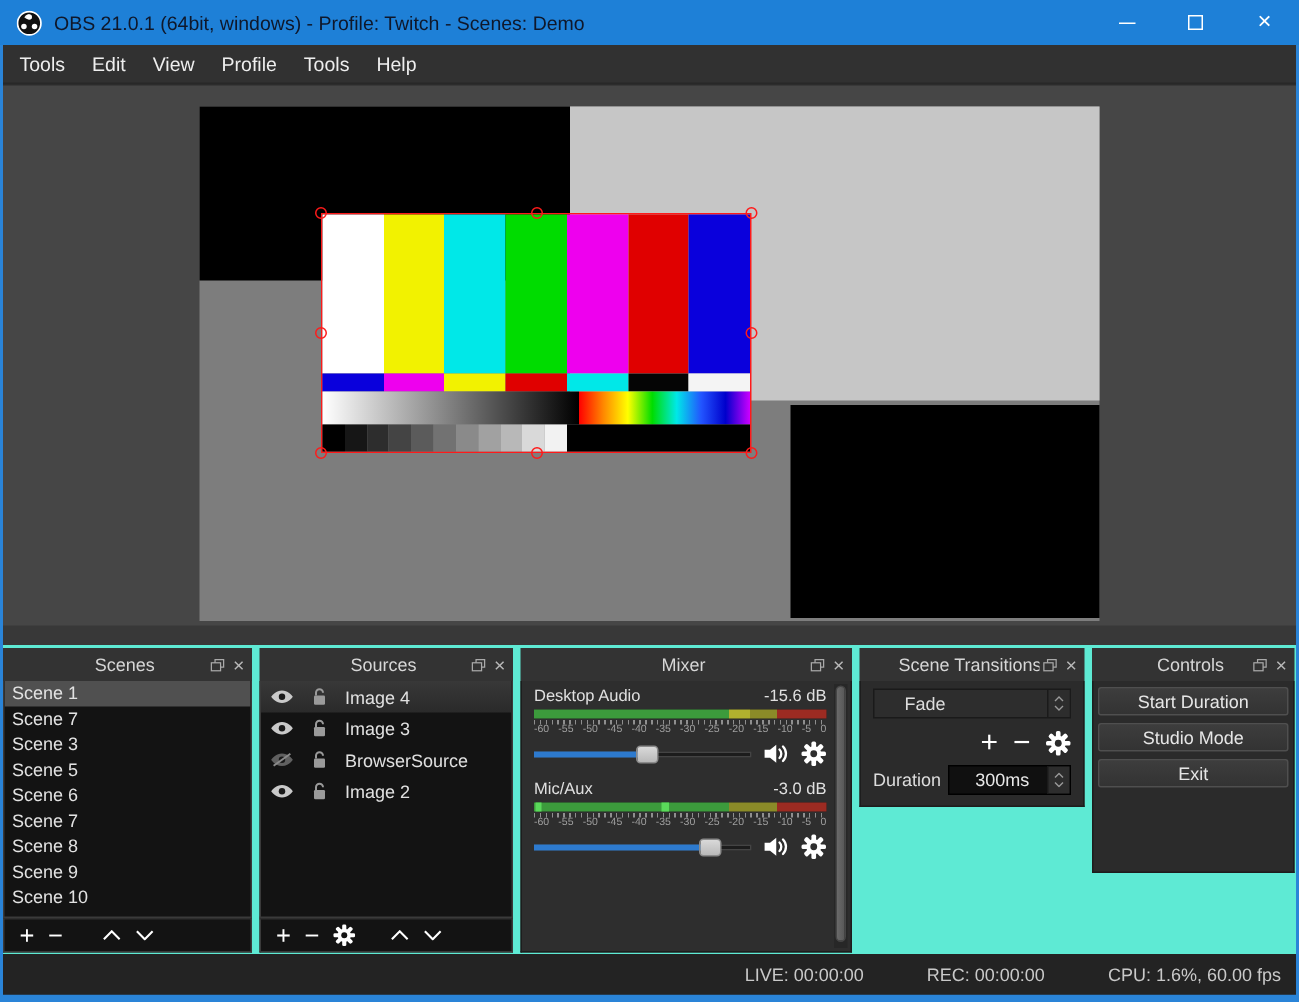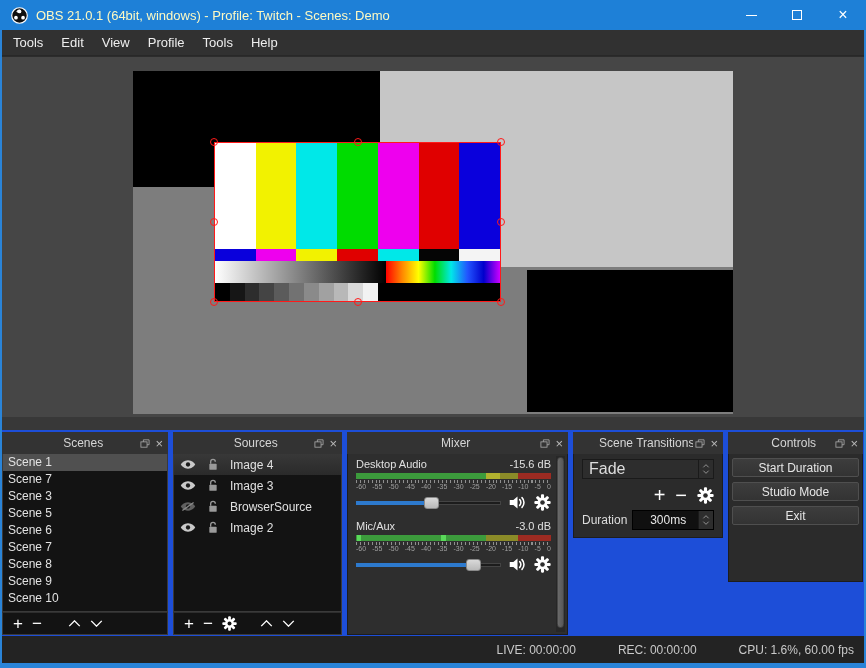--- a/index.html
+++ b/index.html
@@ -5,21 +5,21 @@
   * { margin:0; padding:0; box-sizing:border-box; }
   html,body { width:866px; height:668px; }
   body { font-family:"Liberation Sans", sans-serif; background:#232323; overflow:hidden; }
 
   .window { width:866px; height:668px; display:flex; flex-direction:column;
             border-left:2px solid #2a84d8; border-right:2px solid #2a84d8; border-bottom:5px solid #2a84d8; }
 
   
   .titlebar { height:30px; background:#1e80d7; display:flex; align-items:center; flex:none; margin:0 -2px; }
   .obs-logo { width:17px; height:17px; margin:0 8px 0 11px; flex:none; }
-  .title-text { color:#fef9c3; font-size:13px; flex:1; white-space:nowrap; }
+  .title-text { color:#0f172a; font-size:13px; flex:1; white-space:nowrap; }
   .win-btns { display:flex; height:100%; }
   .win-btn { width:46px; height:100%; display:flex; align-items:center; justify-content:center; color:#fff; }
   .min-glyph { width:11px; height:1px; background:#fff; }
   .max-glyph { width:10px; height:10px; border:1px solid #fff; }
   .close-glyph { font-size:16px; line-height:1; }
 
   
   .menubar { height:26px; background:#313131; display:flex; align-items:stretch; flex:none; padding-left:2px; border-bottom:1px solid #282828; }
   .menu-item { color:#eeeeee; font-size:13px; padding:0 9px; display:flex; align-items:center; }
   .menu-item::first-letter { text-decoration:underline; }
@@ -45,21 +45,21 @@
   .tp-steps { width:163px; display:flex; }
   .tp-steps > div { flex:1; }
   .tp-black-end { flex:1; background:#000; }
 
   .handle { position:absolute; width:8px; height:8px; border:1px solid #ff1a1a; border-radius:50%; background:transparent; }
   .h-tl{left:-5px;top:-5px} .h-tc{left:50%;margin-left:-4px;top:-5px} .h-tr{right:-5px;top:-5px}
   .h-ml{left:-5px;top:50%;margin-top:-4px} .h-mr{right:-5px;top:50%;margin-top:-4px}
   .h-bl{left:-5px;bottom:-5px} .h-bc{left:50%;margin-left:-4px;bottom:-5px} .h-br{right:-5px;bottom:-5px}
 
   
-  .docks { height:206px; background:#1d4ed8; display:flex; gap:5px; padding:2px 0 0 0; align-items:flex-start; flex:none; }
+  .docks { height:206px; background:#5eead4; display:flex; gap:5px; padding:2px 0 0 0; align-items:flex-start; flex:none; }
   .panel { display:flex; flex-direction:column; }
   .p-scenes { width:166px; height:203px; }
   .p-sources { width:169px; height:203px; }
   .p-mixer { width:221px; height:203px; }
   .p-trans { width:150px; height:106px; }
   .p-controls { width:135px; height:150px; }
 
   .panel-header { height:22px; background:#333333; display:flex; align-items:center; flex:none; }
   .panel-title { flex:1; text-align:center; color:#d6d6d6; font-size:12px; padding-left:26px; white-space:nowrap; overflow:hidden; }
   .ph-icons { display:flex; align-items:center; gap:5px; padding:0 5px 0 2px; }
@@ -92,21 +92,21 @@
   .slider { flex:1; height:12px; position:relative; }
   .slider .track { position:absolute; left:0; right:0; top:4px; height:4px; background:#1c1c1c; border:1px solid #444; }
   .slider .fill { position:absolute; left:0; top:4px; height:4px; background:#2d7ace; }
   .slider .thumb { position:absolute; top:0; width:15px; height:12px; background:linear-gradient(#d9d9d9,#b9b9b9); border:1px solid #8a8a8a; border-radius:3px; }
   .mixer-scroll { position:absolute; right:2px; top:2px; bottom:2px; width:9px; background:#272727; }
   .mixer-thumb { position:absolute; left:1px; right:1px; top:1px; height:97%; background:linear-gradient(to right,#6a6a6a,#585858); border-radius:4px; border:1px solid #464646; }
 
   
   .trans-body { background:#2b2b2b; border:1px solid #1d1d1d; border-top:none; flex:1; padding:5px 8px; }
   .combo { display:flex; height:20px; background:#2d2d2d; border:1px solid #1a1a1a; }
-  .combo .val { flex:1; color:#dddddd; font-size:16px; line-height:18px; padding-left:6px; }
+  .combo .val { flex:1; color:#dddddd; font-size:12px; line-height:18px; padding-left:6px;margin-left:14px; }
   .spin { width:15px; border-left:1px solid #1a1a1a; display:flex; flex-direction:column; align-items:center; justify-content:center; gap:2px; background:#2d2d2d; }
   .trans-btns { display:flex; justify-content:flex-end; align-items:center; gap:10px; height:26px; margin:3px 0 2px; }
   .duration-row { display:flex; align-items:center; gap:5px;text-align:center; }
   .duration-row label { color:#dddddd; font-size:12px; flex:none; }
   .spinbox { flex:1; display:flex; height:20px; background:#101010; border:1px solid #000; }
   .spinbox .val { flex:1; color:#e8e8e8; font-size:12px; line-height:18px; padding-left:5px; }
 
   
   .controls-body { background:#2b2b2b; border:1px solid #1d1d1d; border-top:none; flex:1; padding:4px 3px; }
   .ctl-btn { display:block; width:100%; height:19px; margin-bottom:5px; background:linear-gradient(#3d3d3d,#333333);

